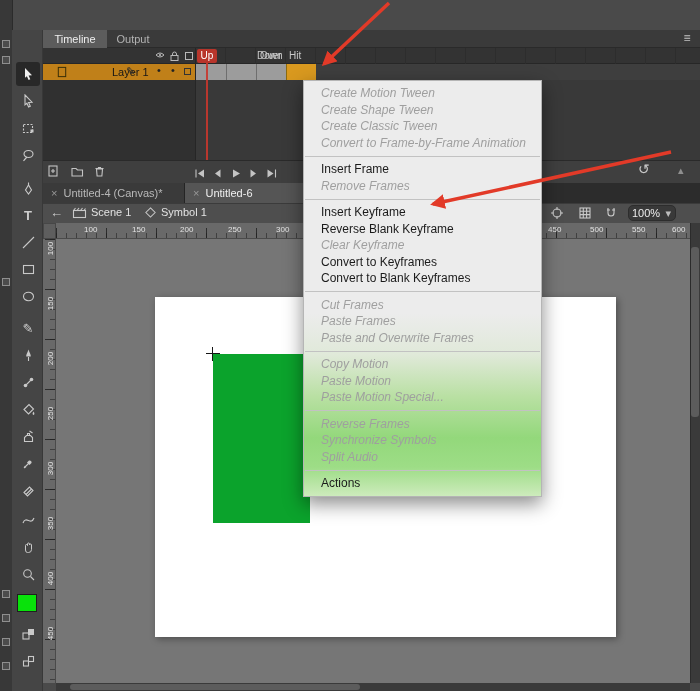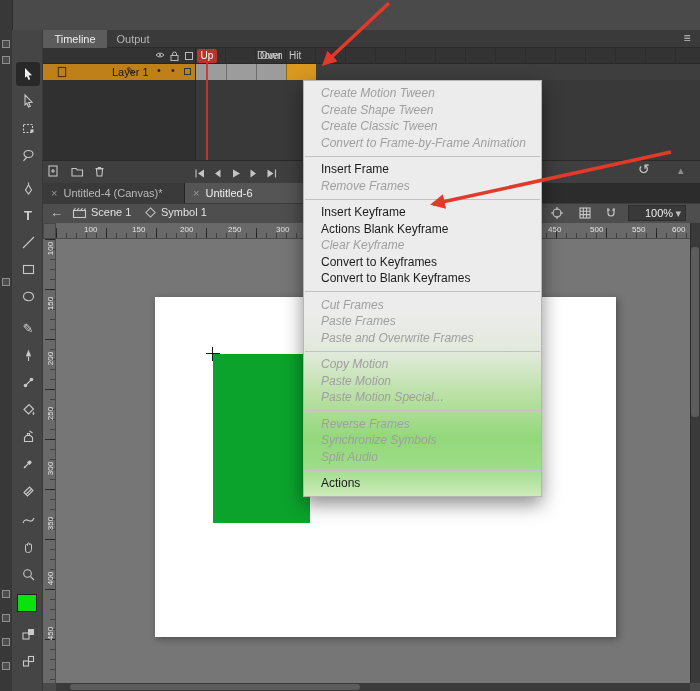--- a/index.html
+++ b/index.html
@@ -36,22 +36,22 @@
   .tl-bottom{left:43px;top:160px;width:657px;height:23px;background:#3f3f3f;border-top:1px solid #2a2a2a;box-sizing:border-box;}
   .tb-ico{display:flex;align-items:center;justify-content:center;width:18px;height:18px;}
   .tb-ico svg{stroke:#c4c4c4;fill:none;stroke-width:1.1;display:block;}
   
   .doc-bar{left:43px;top:183px;width:657px;height:20px;background:#2c2c2c;}
   .doc-tab{top:183px;height:20px;line-height:20px;font-size:11px;padding:0 8px;box-sizing:border-box;}
   .doc-close{color:#999;margin-right:6px;}
   
   .edit-bar{left:43px;top:203px;width:657px;height:20px;background:#4e4e4e;border-top:1px solid #3b3b3b;box-sizing:border-box;}
   .eb-ico svg{stroke:#c9c9c9;fill:none;stroke-width:1.1;display:block;}
-  .zoom-box{left:628px;top:205px;width:58px;height:16px;background:#393939;border:1px solid #2d2d2d;border-radius:0;
-            box-sizing:border-box;color:#ececec;font-size:11px;line-height:14px;padding-left:16px;}
+  .zoom-box{left:628px;top:205px;width:48px;height:16px;background:#393939;border:1px solid #2d2d2d;border-radius:5px;
+            box-sizing:border-box;color:#ececec;font-size:11px;line-height:14px;padding-left:3px;}
   
   .ruler-h{left:56px;top:223px;width:634px;height:16px;background:#696969;border-bottom:1px solid #4a4a4a;box-sizing:border-box;
     background-image:repeating-linear-gradient(90deg,rgba(30,30,30,.55) 0 1px,transparent 1px 10px),
                      repeating-linear-gradient(90deg,rgba(20,20,20,.7) 0 1px,transparent 1px 50px);
     background-size:100% 5px,100% 10px;background-repeat:no-repeat,no-repeat;background-position:0 100%,0 100%;}
   .ruler-corner{left:43px;top:223px;width:13px;height:16px;background:#5e5e5e;border:1px solid #474747;box-sizing:border-box;}
   .ruler-v{left:43px;top:239px;width:13px;height:444px;background:#696969;border-right:1px solid #4a4a4a;box-sizing:border-box;
     background-image:repeating-linear-gradient(180deg,rgba(30,30,30,.55) 0 1px,transparent 1px 10px),
                      repeating-linear-gradient(180deg,rgba(20,20,20,.7) 0 1px,transparent 1px 50px);
     background-size:5px 100%,10px 100%;background-repeat:no-repeat,no-repeat;background-position:100% 0,100% 0;}
@@ -392,21 +392,21 @@
   <div class="abs ctx-menu">
     <div class="mi disabled">Create Motion Tween</div>
     <div class="mi disabled">Create Shape Tween</div>
     <div class="mi disabled">Create Classic Tween</div>
     <div class="mi disabled">Convert to Frame-by-Frame Animation</div>
     <div class="msep"></div>
     <div class="mi">Insert Frame</div>
     <div class="mi disabled">Remove Frames</div>
     <div class="msep"></div>
     <div class="mi">Insert Keyframe</div>
-    <div class="mi">Actions Blank Keyframe</div>
+    <div class="mi">Reverse Blank Keyframe</div>
     <div class="mi disabled">Clear Keyframe</div>
     <div class="mi">Convert to Keyframes</div>
     <div class="mi">Convert to Blank Keyframes</div>
     <div class="msep"></div>
     <div class="mi disabled">Cut Frames</div>
     <div class="mi disabled">Paste Frames</div>
     <div class="mi disabled">Paste and Overwrite Frames</div>
     <div class="msep"></div>
     <div class="mi disabled">Copy Motion</div>
     <div class="mi disabled">Paste Motion</div>

